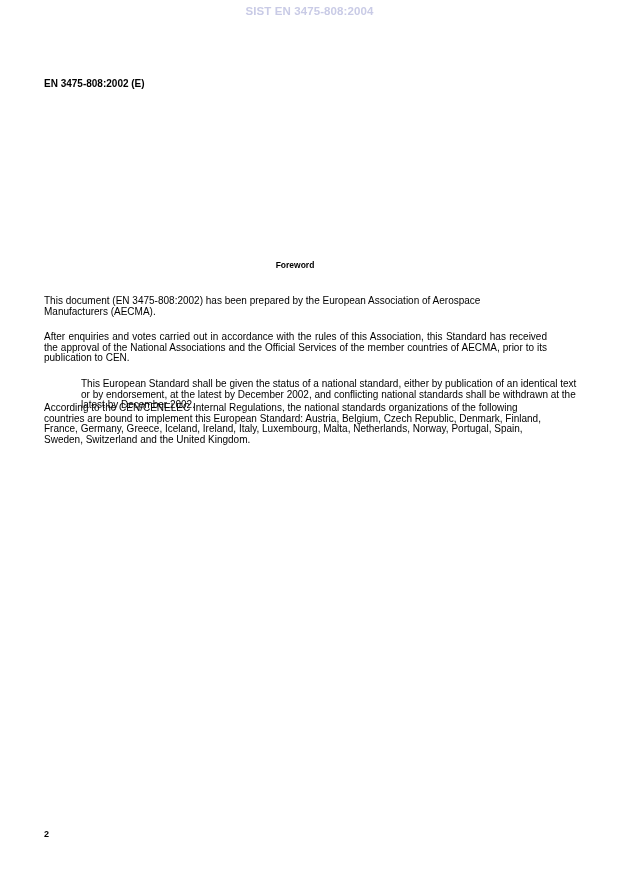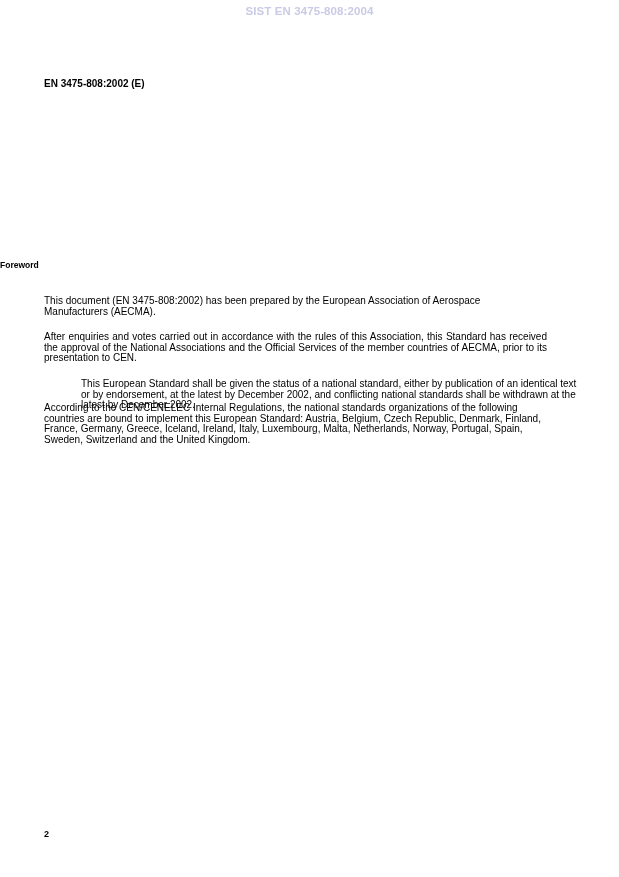--- a/index.html
+++ b/index.html
@@ -1,37 +1,37 @@
 <!DOCTYPE html>
 <html><head>
   <meta charset="utf-8">
   <style>
     html, body { margin: 0; padding: 0; background: #ffffff; }
     body { width: 619px; height: 877px; position: relative; overflow: hidden;
            font-family: "Liberation Sans", sans-serif; color: #000; }
     .watermark { position: absolute; top: 4px; left: 0; width: 619px; text-align: center;
                  font-size: 11.5px; font-weight: bold; color: #c9cbe6; line-height: 14px; letter-spacing: 0.1px; }
     .doc-id { position: absolute; top: 42px; left: 44px; font-size: 10px; font-weight: bold; line-height: 12px; margin-top: 36px; }
-    .heading { position: absolute; top: 260px; left: 0; width: 590px; text-align: left;
+    .heading { position: absolute; top: 260px; left: 0; width: 590px; text-align: center;
                font-size: 8.5px; font-weight: bold; line-height: 11px; }
     .para { position: absolute; left: 44px; width: 503px; font-size: 10px; line-height: 10.5px; }
     .para.justify { text-align: justify; text-align-last: left; }
     #p1 { top: 296px; }
     #p2 { top: 332px; }
     #p3 { top: 379px; margin-left: 37px; }
     #p4 { top: 403px; }
     .page-number { position: absolute; top: 829px; left: 44px; font-size: 9px; font-weight: bold; line-height: 11px; }
   </style>
 </head>
 <body>
 
 <div class="watermark">SIST EN 3475-808:2004</div>
 
 <div class="doc-id">EN 3475-808:2002 (E)</div>
 
 <div class="heading">Foreword</div>
 
 <div class="para" id="p1">This document (EN 3475-808:2002) has been prepared by the European Association of Aerospace Manufacturers (AECMA).</div>
-<div class="para justify" id="p2">After enquiries and votes carried out in accordance with the rules of this Association, this Standard has received the approval of the National Associations and the Official Services of the member countries of AECMA, prior to its presentation to CEN.</div>
+<div class="para justify" id="p2">After enquiries and votes carried out in accordance with the rules of this Association, this Standard has received the approval of the National Associations and the Official Services of the member countries of AECMA, prior to its publication to CEN.</div>
 <div class="para" id="p3">This European Standard shall be given the status of a national standard, either by publication of an identical text or by endorsement, at the latest by December 2002, and conflicting national standards shall be withdrawn at the latest by December 2002.</div>
 <div class="para" id="p4">According to the CEN/CENELEC Internal Regulations, the national standards organizations of the following countries are bound to implement this European Standard: Austria, Belgium, Czech Republic, Denmark, Finland, France, Germany, Greece, Iceland, Ireland, Italy, Luxembourg, Malta, Netherlands, Norway, Portugal, Spain, Sweden, Switzerland and the United Kingdom.</div>
 
 <div class="page-number">2</div>
 
 </body></html>

